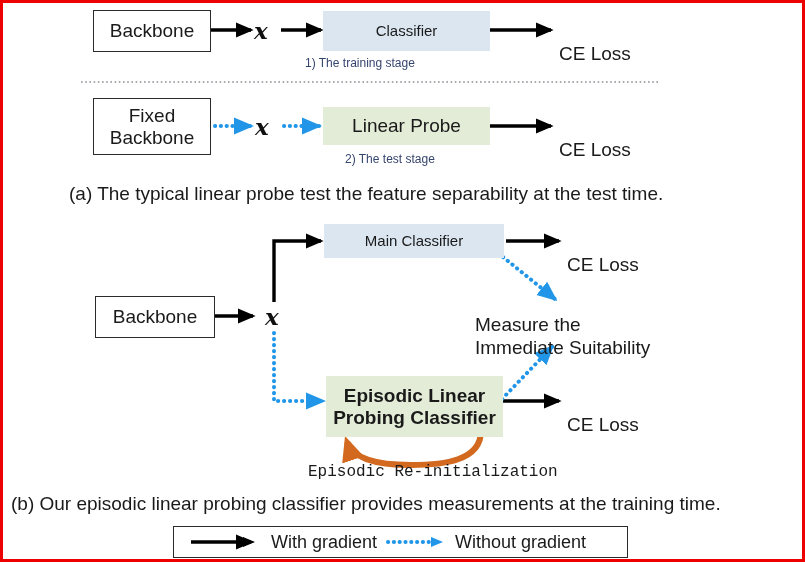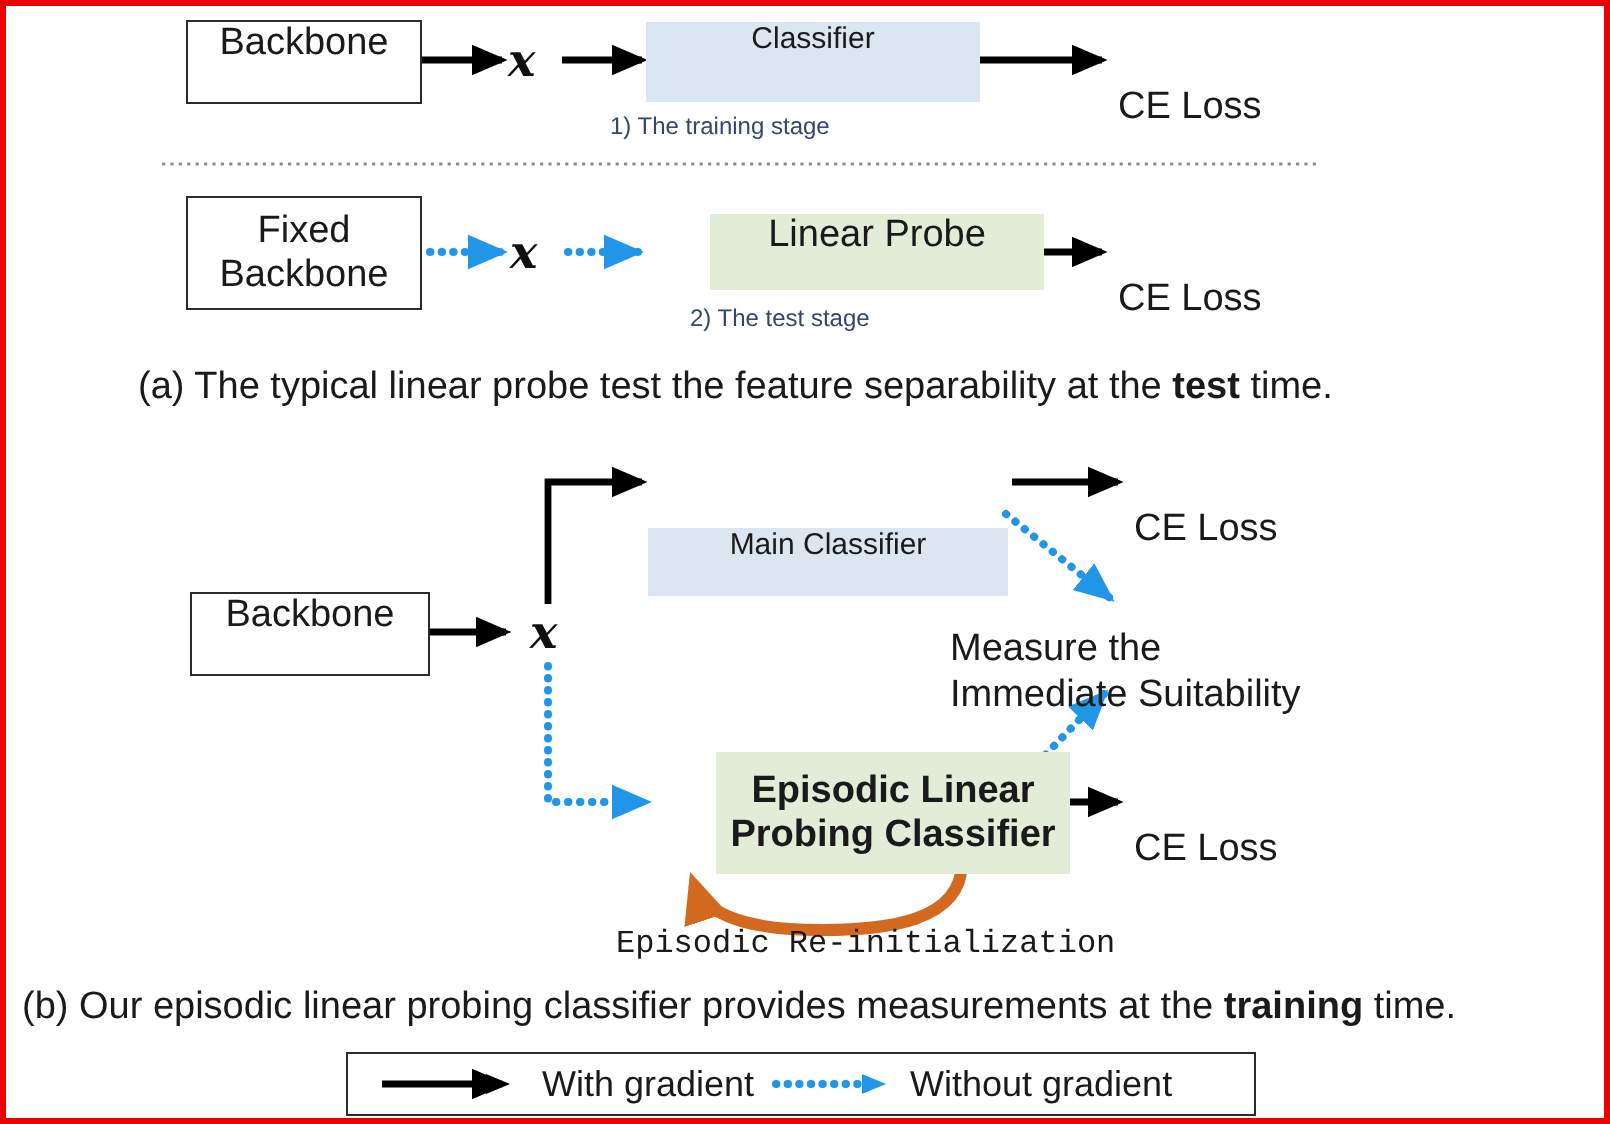--- a/index.html
+++ b/index.html
@@ -23,40 +23,40 @@
     position: absolute;
     left: 0;
     top: 0;
     width: 805px;
     height: 562px;
     pointer-events: none;
   }
   .node {
     position: absolute;
     display: flex;
+    align-items: center;
     justify-content: center;
     text-align: center;
     color: #1a1a1a;
     line-height: 1.15;
     box-sizing: border-box;
     white-space: pre-line;
   }
   .box-outline {
     border: 1.6px solid #2b2b2b;
     background: #ffffff;
     font-size: 19px;
   }
   .box-blue {
     background: #dbe6f1;
     font-size: 15px;
   }
   .box-green {
     background: #e3ecd7;
     font-size: 19px;
-    margin-left: 32px;
   }
   .plain-label {
     position: absolute;
     color: #1a1a1a;
     font-size: 19px;
     line-height: 1.2;
     white-space: pre-line;
   }
   .stage-label {
     position: absolute;
@@ -71,21 +71,21 @@
     font-weight: bold;
     font-size: 23px;
     color: #101010;
   }
   .caption {
     position: absolute;
     color: #1a1a1a;
     font-size: 19px;
     white-space: nowrap;
   }
-  .caption b { font-weight: bold; text-align: center; }
+  .caption b { font-weight: normal; text-align: center; }
   .legend-box {
     position: absolute;
     border: 1.6px solid #2b2b2b;
     background: #ffffff;
     box-sizing: border-box;
   }
   .legend-text {
     position: absolute;
     font-size: 18px;
     color: #1a1a1a;
@@ -212,21 +212,21 @@
   </div>
 
   <div class="node box-outline" style="left:92px; top:293px; width:120px; height:42px;">
     <span>Backbone</span>
   </div>
 
   <div class="xsym" style="left:262px; top:300px;">
     <span>x</span>
   </div>
 
-  <div class="node box-blue" style="left:321px; top:221px; width:180px; height:34px;margin-top:40px;">
+  <div class="node box-blue" style="left:321px; top:221px; width:180px; height:34px;">
     <span>Main Classifier</span>
   </div>
 
   <div class="plain-label" style="left:564px; top:228px;">
     <span>CE Loss</span>
   </div>
 
   <div class="plain-label" style="left:472px; top:288px; width:300px; text-align:left;">
     <span>Measure the
 Immediate Suitability</span>

